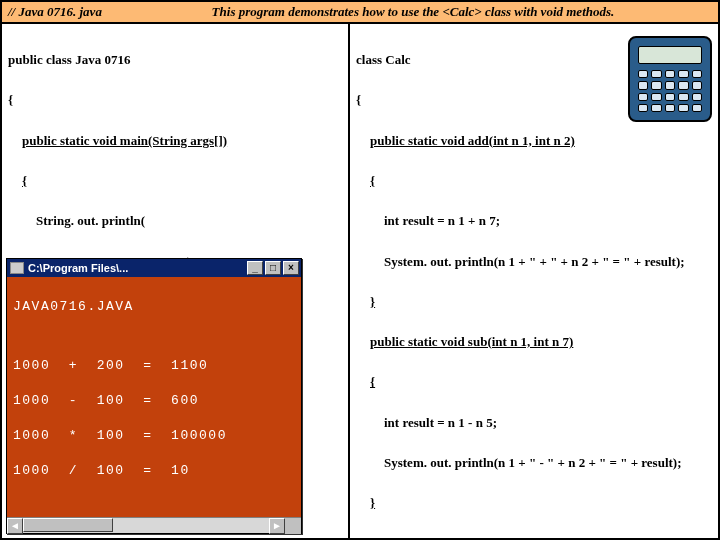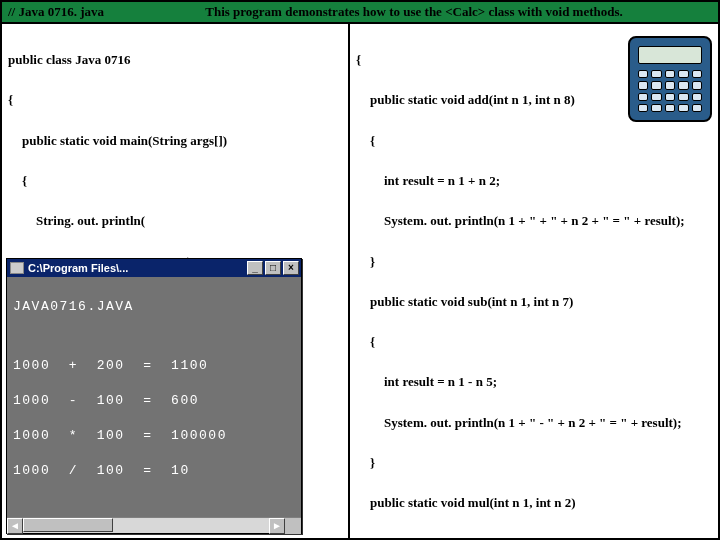--- a/index.html
+++ b/index.html
@@ -1,34 +1,34 @@
 <!DOCTYPE html>
 <html><head>
 <meta charset="utf-8">
 <style>
   * { margin: 0; padding: 0; box-sizing: border-box; }
   body { font-family: "Times New Roman", serif; font-weight: bold; font-size: 13px; background: #fff; }
   .page { width: 720px; height: 540px; border: 2px solid #000; background: #fff; position: relative; }
-  .hdr { display: flex; border-bottom: 2px solid #000; background: #15803d; }
+  .hdr { display: flex; border-bottom: 2px solid #000; background: #fdba74; font-style: italic; }
   .hdr-left { padding: 2px 6px; white-space: nowrap; }
   .hdr-right { padding: 2px 6px; text-align: center; flex: 1; }
   .cols { display: flex; height: calc(100% - 22px); }
   .left { width: 348px; border-right: 2px solid #000; position: relative; }
   .right { flex: 1; position: relative; }
   .code { padding: 6px 6px 4px 6px; line-height: 1.55; white-space: pre; }
-  .i1 { padding-left: 14px; }
+  .i1 { padding-left: 14px; text-decoration: underline; }
   .i2 { padding-left: 28px; }
   .i3 { padding-left: 42px; }
   .console { position: absolute; left: 4px; bottom: 4px; width: 296px; border: 1px solid #000; background: #000; color: #fff; font-family: "Fixedsys","Courier New",monospace; font-size: 13px; font-weight: normal; box-shadow: 1px 1px 0 #333; }
   .titlebar { display: flex; align-items: center; background: linear-gradient(#0a246a,#0a246a); color: #fff; font-family: Tahoma, sans-serif; font-size: 11px; font-weight: bold; padding: 2px 2px 2px 3px; }
   .titlebar-icon { width: 14px; height: 12px; background: #ccc; margin-right: 4px; border: 1px solid #888; }
   .titlebar-text { flex: 1; white-space: nowrap; overflow: hidden; }
   .winbtns { display: flex; gap: 2px; }
   .winbtn { width: 16px; height: 14px; background: #c0c0c0; border: 1px solid #fff; border-right-color:#404040; border-bottom-color:#404040; color:#000; font-size:10px; line-height:11px; text-align:center; font-family: Tahoma,sans-serif; }
-  .console-body { padding: 4px 6px 2px 6px; background:#737373; white-space: pre; letter-spacing: 1.5px; line-height: 1.35; }
+  .console-body { padding: 4px 6px 2px 6px; background:#c2410c; white-space: pre; letter-spacing: 1.5px; line-height: 1.35; }
   .scrollbar { display:flex; background:#c0c0c0; height:16px; border-top:1px solid #808080; }
   .sbtn { width:16px; height:16px; background:#c0c0c0; border:1px solid #fff; border-right-color:#404040; border-bottom-color:#404040; text-align:center; font-size:10px; line-height:13px; font-family: Tahoma,sans-serif; }
   .strack { flex:1; background:#d8d8d8; position:relative; }
   .sthumb { position:absolute; left:0; top:0; height:14px; width:90px; background:#c0c0c0; border:1px solid #fff; border-right-color:#404040; border-bottom-color:#404040; }
   .scorner { width:16px; height:16px; background:#c0c0c0; }
   .calc-img { position:absolute; top:6px; right:6px; width:100px; height:96px; }
   .calc-body { position:absolute; top:6px; right:0; width:84px; height:86px; background:#2a5c8a; border-radius:8px; border:2px solid #000; }
   .calc-screen { position:absolute; top:8px; left:8px; right:8px; height:18px; background:#d8e6d8; border:1px solid #000; border-radius:2px; }
   .calc-keys { position:absolute; top:32px; left:8px; right:8px; bottom:8px; display:grid; grid-template-columns:repeat(5,1fr); grid-template-rows:repeat(4,1fr); gap:3px; }
   .key { background:#dbe7f2; border:1px solid #000; border-radius:2px; }
@@ -108,24 +108,25 @@
               <div class="key"></div>
             <div class="key"></div>
               <div class="key"></div>
               <div class="key"></div>
               <div class="key"></div>
               <div class="key"></div>
           </div>
         </div>
       </div>
       <div class="code">
+<div>class Calc</div>
 <div>{</div>
-<div class="i1">public static void add(int n 1, int n 8)</div>
+<div class="i1">public static void add(int n 1, int n 2)</div>
 <div class="i1">{</div>
-<div class="i2">int result = n 1 + n 2;</div>
+<div class="i2">int result = n 1 + n 7;</div>
 <div class="i2">System. out. println(n 1 + " + " + n 2 + " = " + result);</div>
 <div class="i1">}</div>
 <div class="i1">public static void sub(int n 1, int n 7)</div>
 <div class="i1">{</div>
 <div class="i2">int result = n 1 - n 5;</div>
 <div class="i2">System. out. println(n 1 + " - " + n 2 + " = " + result);</div>
 <div class="i1">}</div>
 <div class="i1">public static void mul(int n 1, int n 2)</div>
 
 

